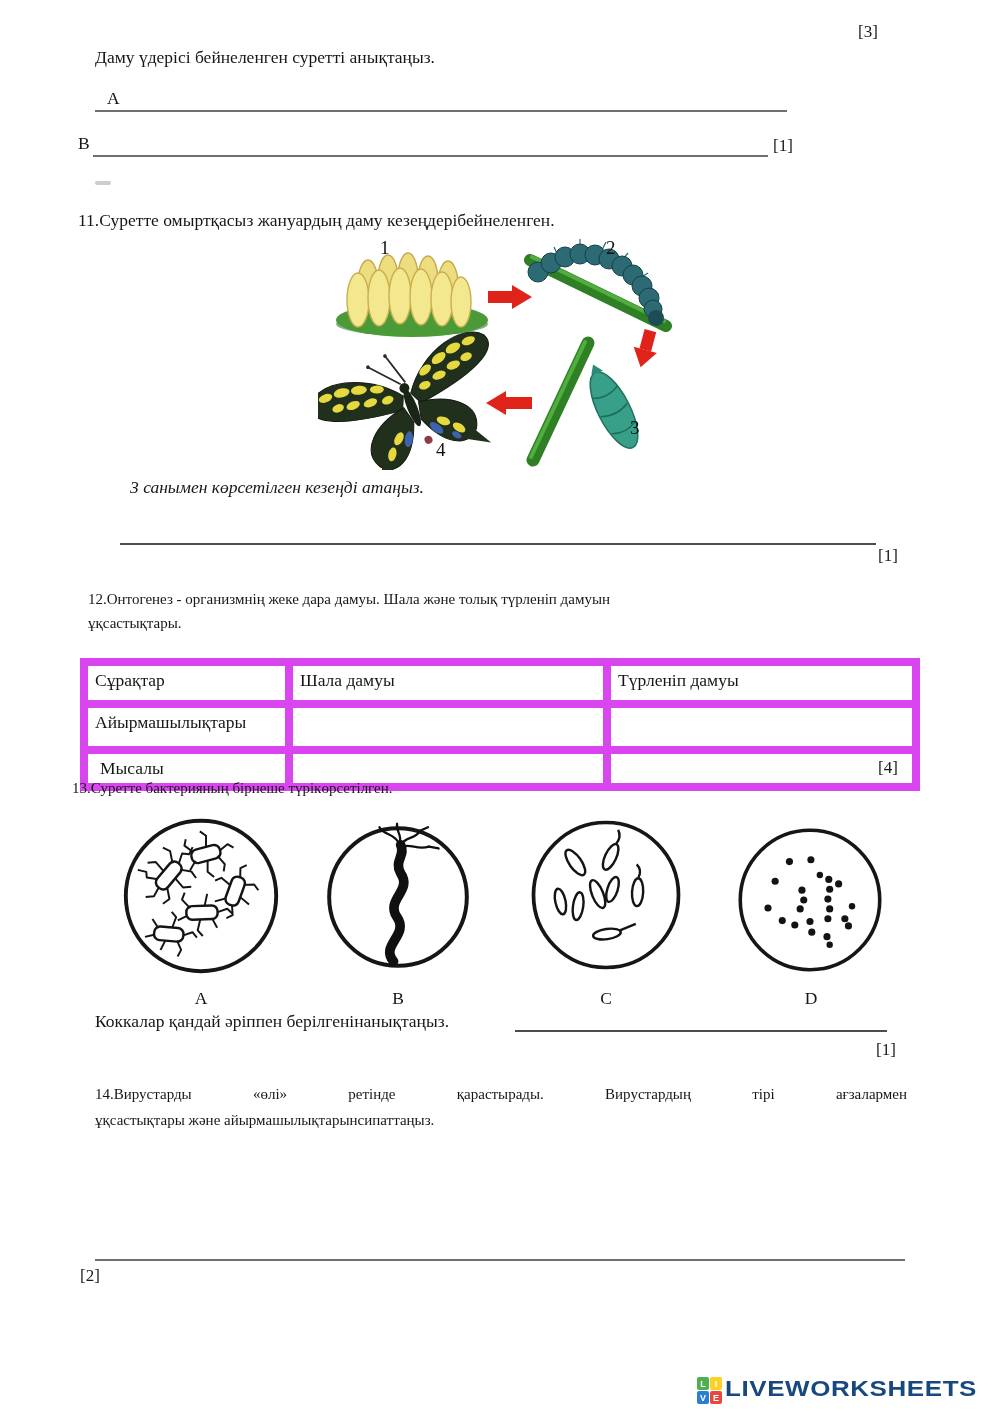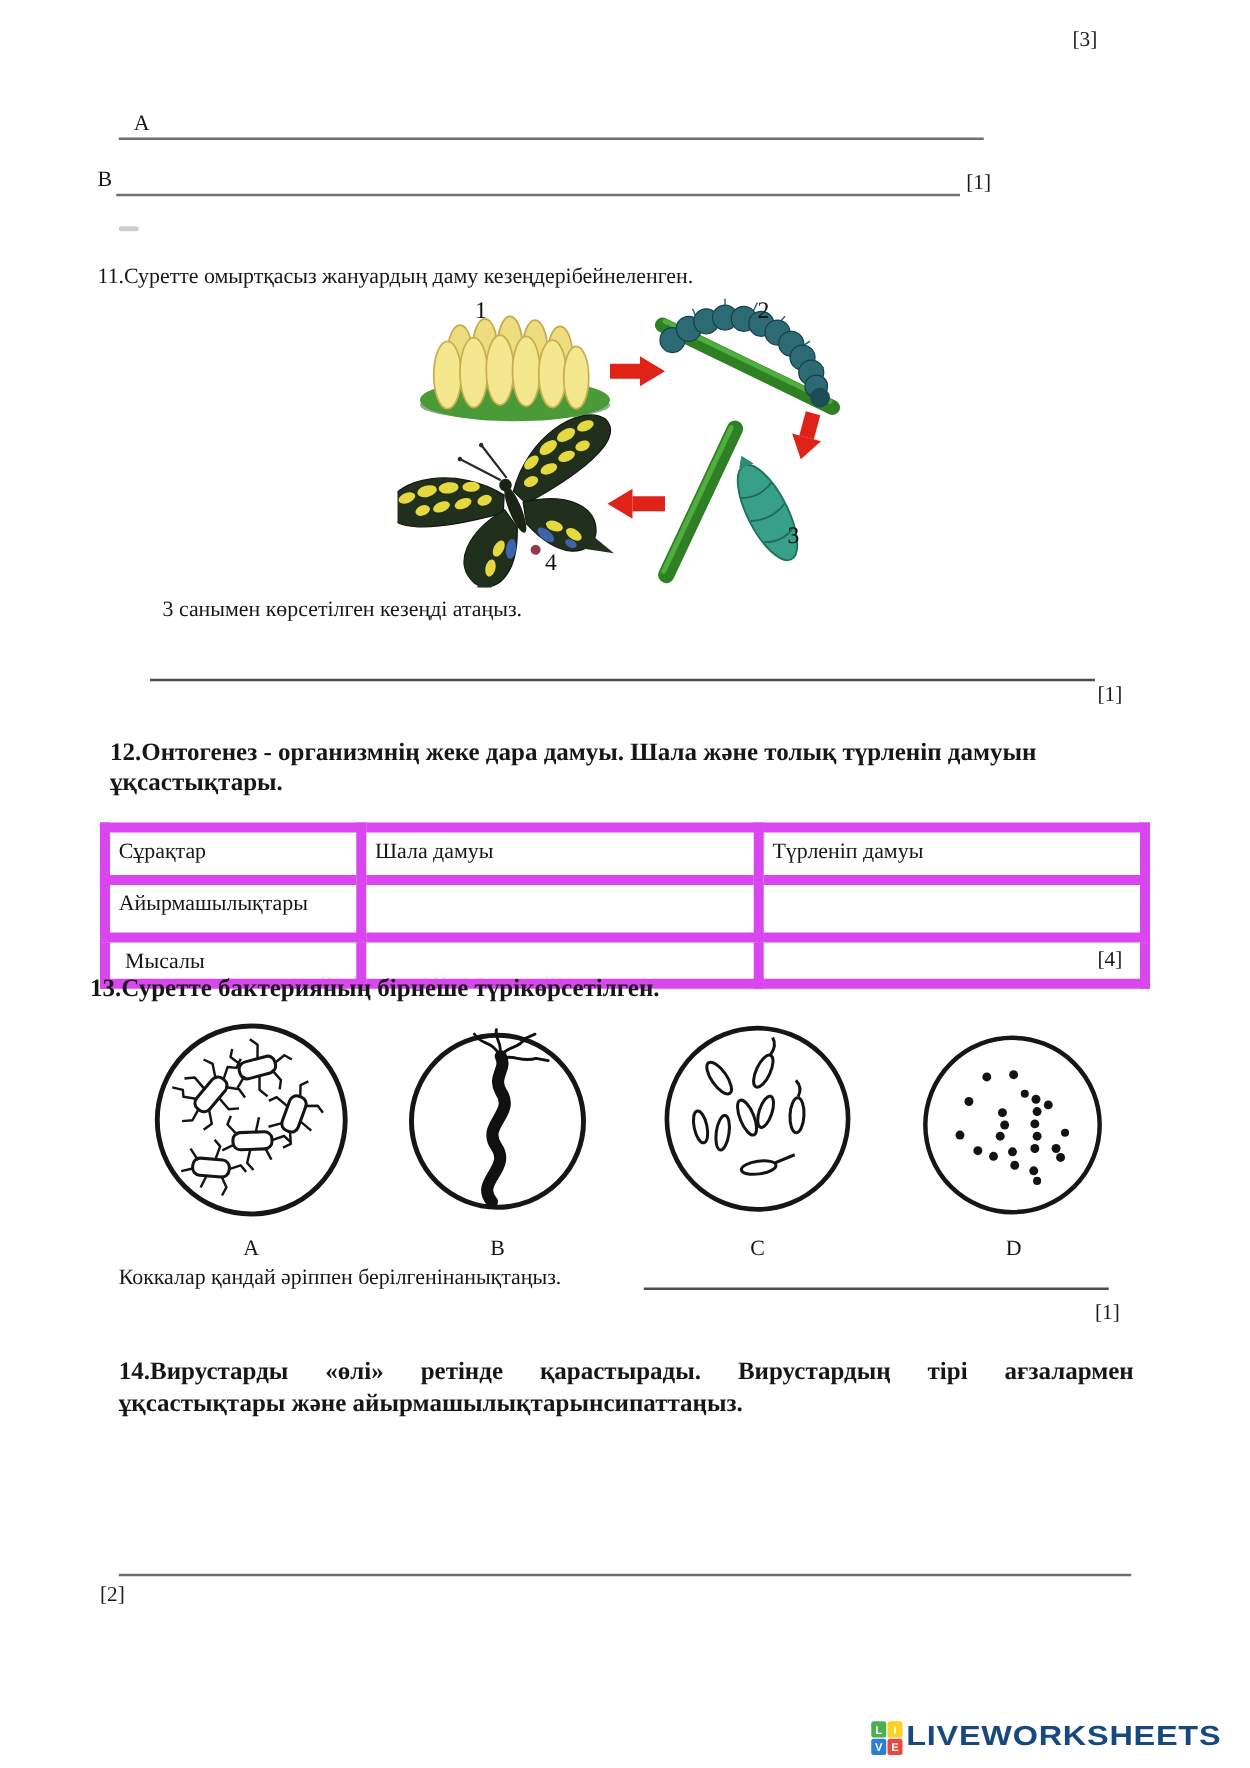--- a/index.html
+++ b/index.html
@@ -1,20 +1,20 @@
 <!DOCTYPE html>
 <html><head>
 <meta charset="utf-8">
 <style>
   html,body{margin:0;padding:0;background:#ffffff;}
   .page{position:relative;width:1000px;height:1414px;background:#ffffff;overflow:hidden;
         font-family:"Liberation Serif","DejaVu Serif",serif;color:#161616;}
   .abs{position:absolute;}
   .txt{font-size:17.5px;line-height:1.25;white-space:nowrap;}
-  .bold{font-weight:bold;font-size:20px;}
+  .bold{font-weight:normal;font-size:15px;}
   .mark{font-size:17px;color:#1a1a1a;}
   .blankline{border-bottom:2px solid #6f6f6f;}
   .darkline{border-bottom:2px solid #4c4c4c;}
   .qtable{border-collapse:collapse;table-layout:fixed;width:832px;}
   .qtable td{border:8px solid #d946ef;font-size:17.5px;padding:4px 7px;vertical-align:top;}
   .qtable tr.hdr td{border-bottom:3px solid #2c2c2c;height:26px;}
   .qtable tr.r2 td{height:30px;}
   .qtable tr.r3 td{height:17px;padding-left:12px;}
   .circ-label{font-size:17.5px;transform:translateX(-50%);}
   .smudge{width:16px;height:4px;background:#cdcdcd;border-radius:2px;}
@@ -28,20 +28,21 @@
              display:inline-block;margin-top:2px;}
   svg text{font-family:"Liberation Serif","DejaVu Serif",serif;}
 </style>
 </head>
 <body>
 
 <div class="page">
 
   <span class="abs mark" style="left:858px;top:22px;">[3]</span>
 
+  <div class="abs txt" style="left:95px;top:47px;">Даму үдерісі бейнеленген суретті анықтаңыз.</div>
 
   <div class="abs blankline" style="left:95px;top:88px;width:692px;height:22px;">
     <span class="abs txt" style="left:12px;top:0px;">А</span>
   </div>
 
   <span class="abs txt" style="left:78px;top:133px;">В</span>
   <div class="abs blankline" style="left:93px;top:133px;width:675px;height:22px;"></div>
   <span class="abs mark" style="left:773px;top:136px;">[1]</span>
 
   <div class="abs smudge" style="left:95px;top:181px;"></div>
@@ -163,21 +164,21 @@
         <ellipse cx="-15" cy="34" rx="8" ry="4" transform="rotate(-60 -15 34)"></ellipse>
         <ellipse cx="31" cy="48" rx="5" ry="3" transform="rotate(50 31 48)"></ellipse>
       </g>
       <circle cx="3" cy="42" r="4" fill="#8e3a4a"></circle>
       <ellipse cx="0" cy="6" rx="5" ry="20" fill="#1a2415"></ellipse>
       <circle cx="0" cy="-15" r="5" fill="#1a2415"></circle>
     </g>
     <text x="118" y="218" font-size="19" fill="#111">4</text>
   </svg>
 
-  <div class="abs txt" style="left:130px;top:477px;">3 санымен көрсетілген кезеңді атаңыз.</div>
+  <div class="abs txt" style="left:130px;top:477px;font-style:italic;">3 санымен көрсетілген кезеңді атаңыз.</div>
   <div class="abs darkline" style="left:120px;top:521px;width:756px;height:22px;"></div>
   <span class="abs mark" style="left:878px;top:546px;">[1]</span>
 
   <div class="abs txt bold" style="left:88px;top:590px;">12.Онтогенез - организмнің жеке дара дамуы. Шала және толық түрленіп дамуын</div>
   <div class="abs txt bold" style="left:88px;top:614px;">ұқсастықтары.</div>
 
   <table class="qtable abs" style="left:80px;top:658px;">
     <colgroup>
         <col style="width:205px">
         <col style="width:318px">

